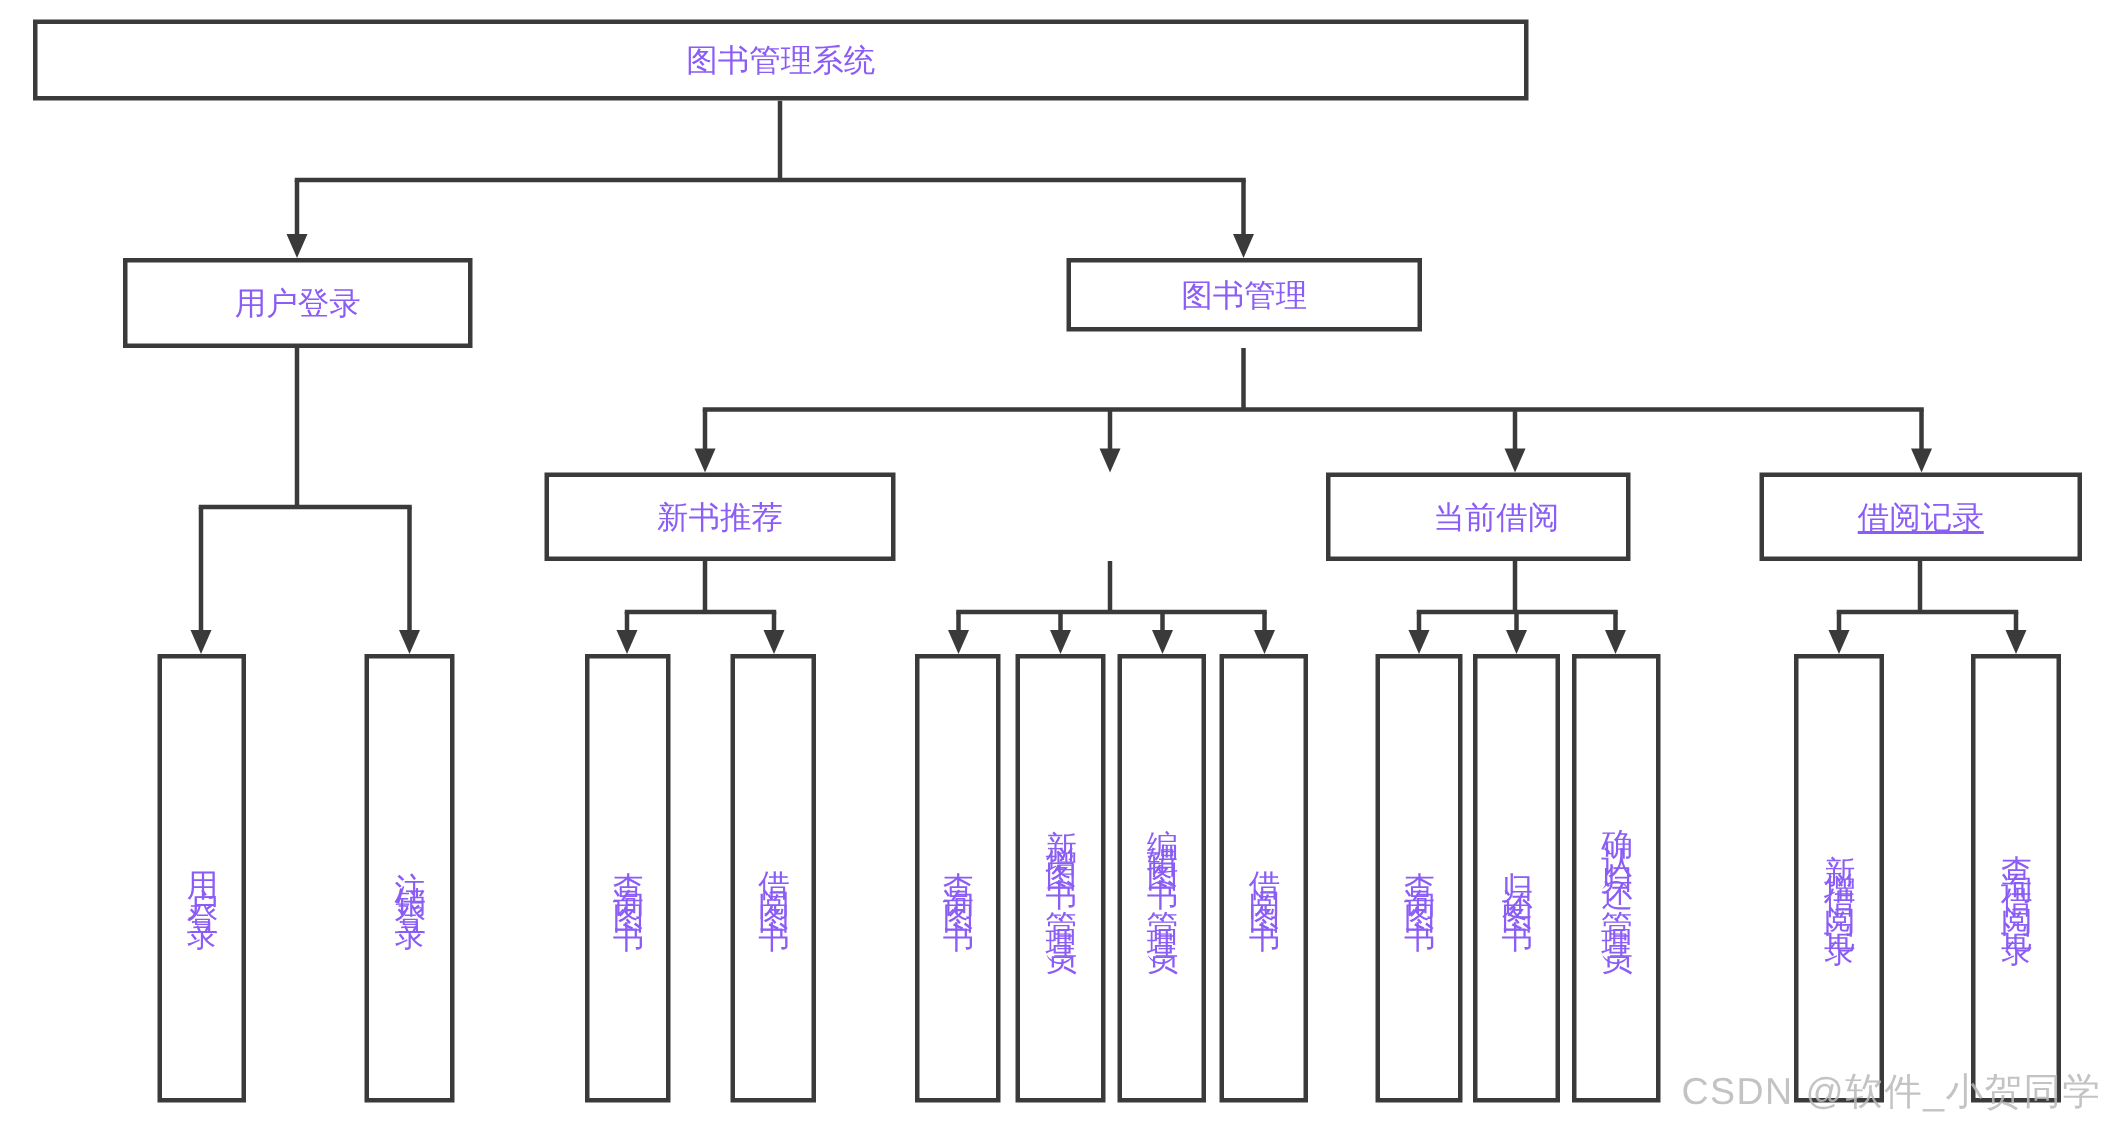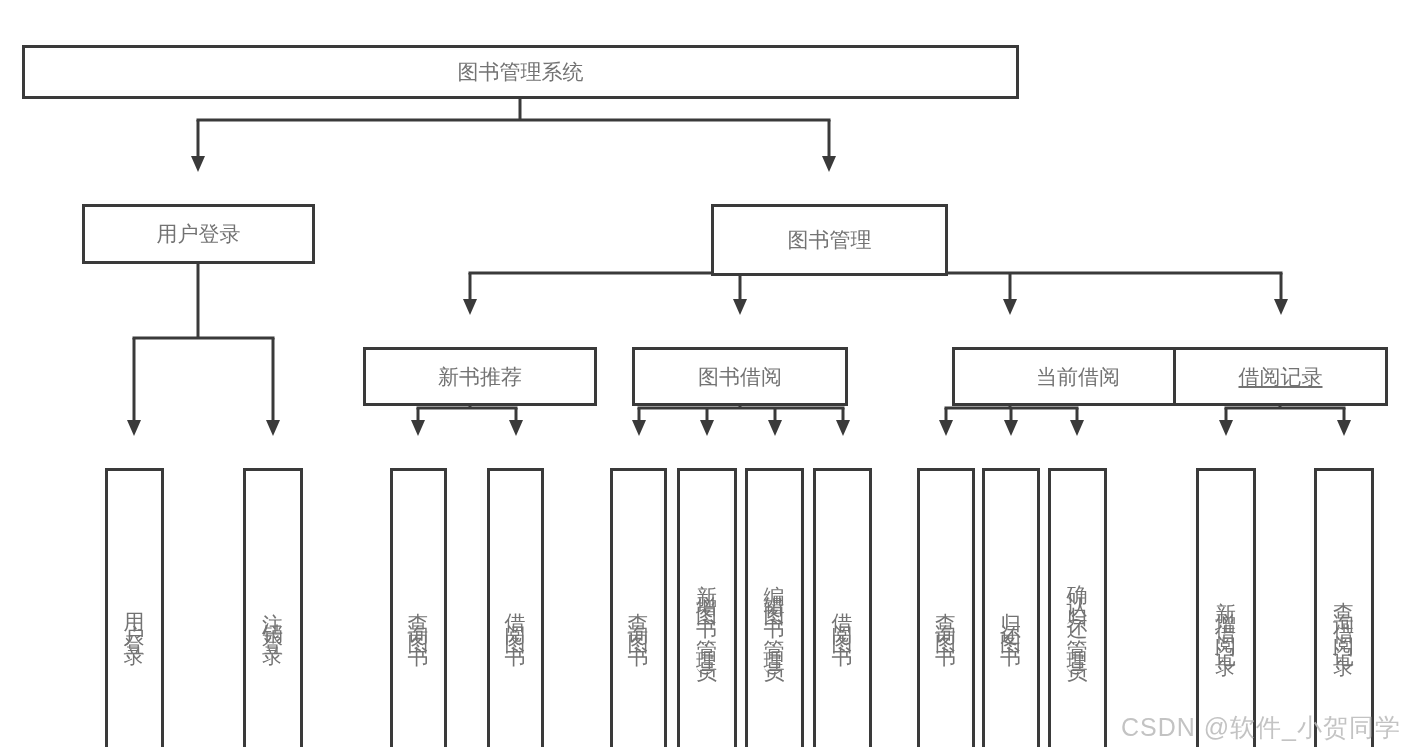--- a/index.html
+++ b/index.html
@@ -21,43 +21,42 @@
     top: 0;
     width: 1405px;
     height: 747px;
     z-index: 1;
   }
   .node {
     position: absolute;
     box-sizing: border-box;
     background: #ffffff;
     border: 3px solid #3a3a3a;
-    color: #737373;
+    color: #8b5cf6;
     display: flex;
     align-items: center;
     justify-content: center;
     font-size: 21px;
     z-index: 2;
     text-align: left;
-    margin-top: 32px;
   }
   .leaf .vtext {
     writing-mode: vertical-rl;
     text-orientation: mixed;
     letter-spacing: 11px;
     line-height: 1;
     white-space: nowrap;
   }
   
   #n-root        { left: 22px;   top: 13px;  width: 997px; height: 54px; }
   #n-l2-0        { left: 82px;   top: 172px; width: 233px; height: 60px; }
-  #n-l2-1        { left: 711px;  top: 172px; width: 237px; height: 72px; }
+  #n-l2-1        { left: 711px;  top: 172px; width: 237px; height: 49px; }
   #n-l3-0        { left: 363px;  top: 315px; width: 234px; height: 59px; }
   #n-l3-1        { left: 632px;  top: 315px; width: 216px; height: 59px; }
-  #n-l3-2        { left: 952px;  top: 315px; width: 228px; height: 59px; padding-left: 24px; }
+  #n-l3-2        { left: 884px;  top: 315px; width: 203px; height: 59px; padding-left: 24px; }
   #n-l3-3        { left: 1173px; top: 315px; width: 215px; height: 59px; text-decoration: underline; }
   #n-leaf-0  { left: 105px;  top: 436px; width: 59px; height: 299px; }
   #n-leaf-1  { left: 243px;  top: 436px; width: 60px; height: 299px; }
   #n-leaf-2  { left: 390px;  top: 436px; width: 57px; height: 299px; }
   #n-leaf-3  { left: 487px;  top: 436px; width: 57px; height: 299px; }
   #n-leaf-4  { left: 610px;  top: 436px; width: 57px; height: 299px; }
   #n-leaf-5  { left: 677px;  top: 436px; width: 60px; height: 299px; }
   #n-leaf-6  { left: 745px;  top: 436px; width: 59px; height: 299px; }
   #n-leaf-7  { left: 813px;  top: 436px; width: 59px; height: 299px; }
   #n-leaf-8  { left: 917px;  top: 436px; width: 58px; height: 299px; }
@@ -149,21 +148,20 @@
       <polygon points="1337,420 1351,420 1344,436"></polygon>
     </g>
   </svg>
 
   <div class="node" id="n-root">图书管理系统</div>
 
   <div class="node" id="n-l2-0">用户登录</div>
   <div class="node" id="n-l2-1">图书管理</div>
 
   <div class="node" id="n-l3-0">新书推荐</div>
-  <div class="node" id="n-l3-1">图书借阅</div>
   <div class="node" id="n-l3-2">当前借阅</div>
   <div class="node" id="n-l3-3">借阅记录</div>
 
   <div class="node leaf" id="n-leaf-0">
     <span class="vtext">用户登录</span>
   </div>
   <div class="node leaf" id="n-leaf-1">
     <span class="vtext">注销登录</span>
   </div>
   <div class="node leaf" id="n-leaf-2">

